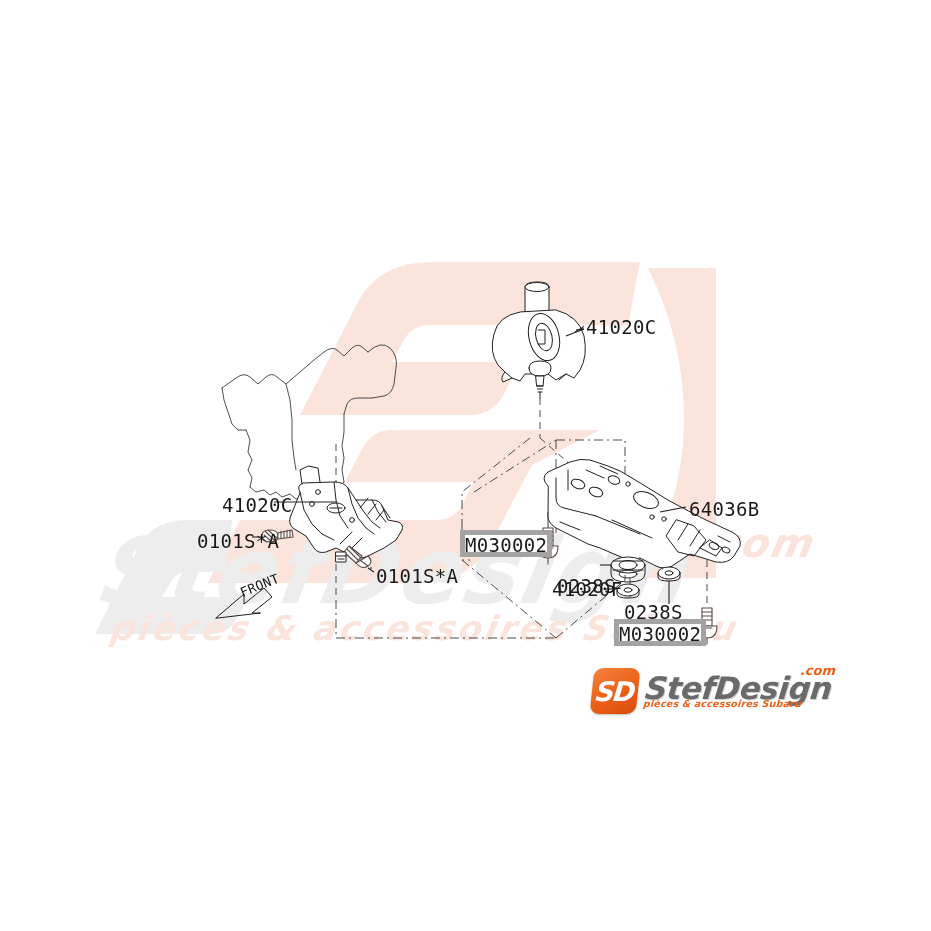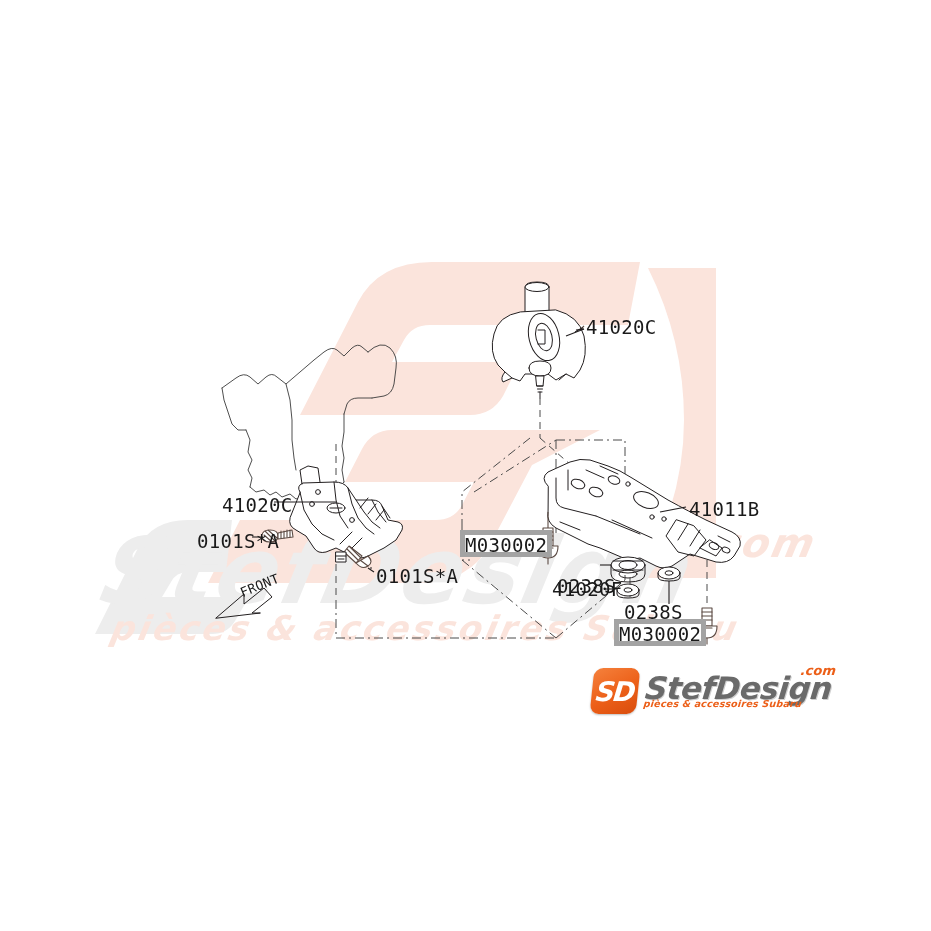--- a/index.html
+++ b/index.html
@@ -264,21 +264,21 @@
   </svg>
 
   <div class="lbl" style="left:586px;top:316px;">41020C</div>
 
   <div class="lbl" style="left:222px;top:494px;">41020C</div>
 
   <div class="lbl" style="left:197px;top:530px;">0101S*A</div>
 
   <div class="lbl" style="left:376px;top:565px;">0101S*A</div>
 
-  <div class="lbl" style="left:689px;top:498px;">41011B</div>
+  <div class="lbl" style="left:689px;top:498px;">64036B</div>
 
   <div class="lbl" style="left:552px;top:552px;margin-top:26px;">41020F</div>
 
   <div class="lbl" style="left:557px;top:575px;">0238S</div>
 
   <div class="lbl" style="left:624px;top:601px;">0238S</div>
 
   <div class="lbl" style="left:238px;top:586px;font-size:13px;transform:rotate(-22deg);transform-origin:left top;">FRONT</div>
 
   <div class="redbox" style="left:460px;top:530px;width:92px;height:27px;">

